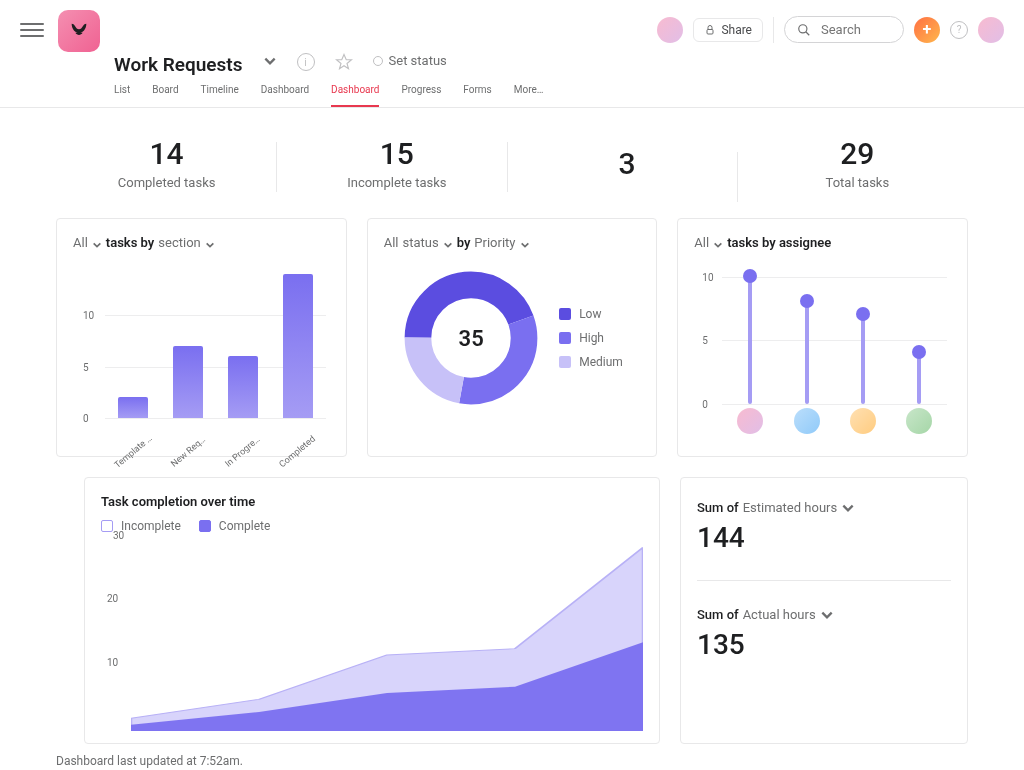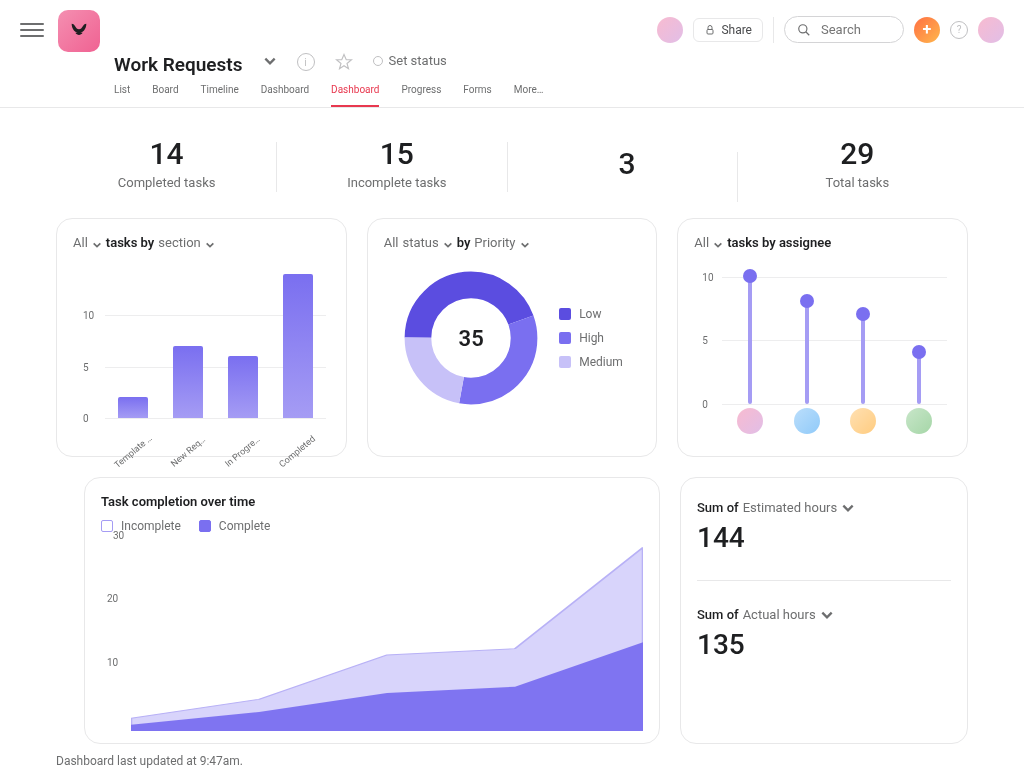--- a/index.html
+++ b/index.html
@@ -51,21 +51,21 @@
   .plus-circle{width:26px;height:26px;border-radius:50%;background:linear-gradient(135deg,#ff7043,#ffb74d);color:#fff;display:flex;align-items:center;justify-content:center;font-size:16px;cursor:pointer;font-weight:600;}
   
   .page { padding:28px 56px 20px 56px; max-width:1024px; margin:0 auto;}
   .stats-row{display:flex;gap:9px;justify-content:space-between;margin-bottom:28px;align-items:center;}
   .stat{flex:1;text-align:center;position:relative;}
   .stat::after{content:"";position:absolute;right:0;top:6px;height:50px;width:1px;background:var(--border);}
   .stat:last-child::after{display:none;}
   .stat .num{font-size:30px;font-weight:500;}
   .stat .lbl{font-size:13px;color:var(--text-gray);margin-top:4px;}
   .cards-row{display:grid;grid-template-columns:repeat(3,1fr);gap:20px;margin-bottom:20px;}
-  .card{border:1px solid var(--border);border-radius:16px;padding:16px 16px 12px 16px;background:#fff;}
+  .card{border:1px solid var(--border);border-radius:4px;padding:16px 16px 12px 16px;background:#fff;}
   .card-head{font-size:13px;color:var(--text-gray);display:flex;align-items:center;gap:4px;flex-wrap:wrap;}
   .card-head b{color:var(--text-dark);font-weight:600;}
   .card-head .chev-down{width:10px;height:10px;}
   
   .bar-chart{position:relative;height:180px;margin-top:14px;}
   .bar-area{position:absolute;left:32px;right:4px;top:0;bottom:26px;}
   .bar-grid-line{position:absolute;left:0;right:0;height:1px;background:#ededee;}
   .bar-y-lbl{position:absolute;left:0;transform:translateY(-50%);font-size:10px;color:var(--text-gray);}
   .bars-row{position:absolute;left:0;right:0;bottom:0;height:100%;display:flex;align-items:flex-end;justify-content:space-around;}
   .bar{width:30px;background:linear-gradient(180deg,var(--purple) 0%,var(--purple-light) 100%);border-radius:2px 2px 0 0;}
@@ -335,14 +335,14 @@
           <span>Actual hours</span>
           <span class="chev-down"><svg viewBox="0 0 12 12">
                 <polyline points="2,4 6,8 10,4"></polyline>
               </svg></span>
         </div>
         <div class="sum-val">135</div>
       </div>
     </div>
   </div>
 
-  <div class="footer-note">Dashboard last updated at 9:47am.</div>
+  <div class="footer-note">Dashboard last updated at 7:52am.</div>
 </div>
 
 </body></html>

